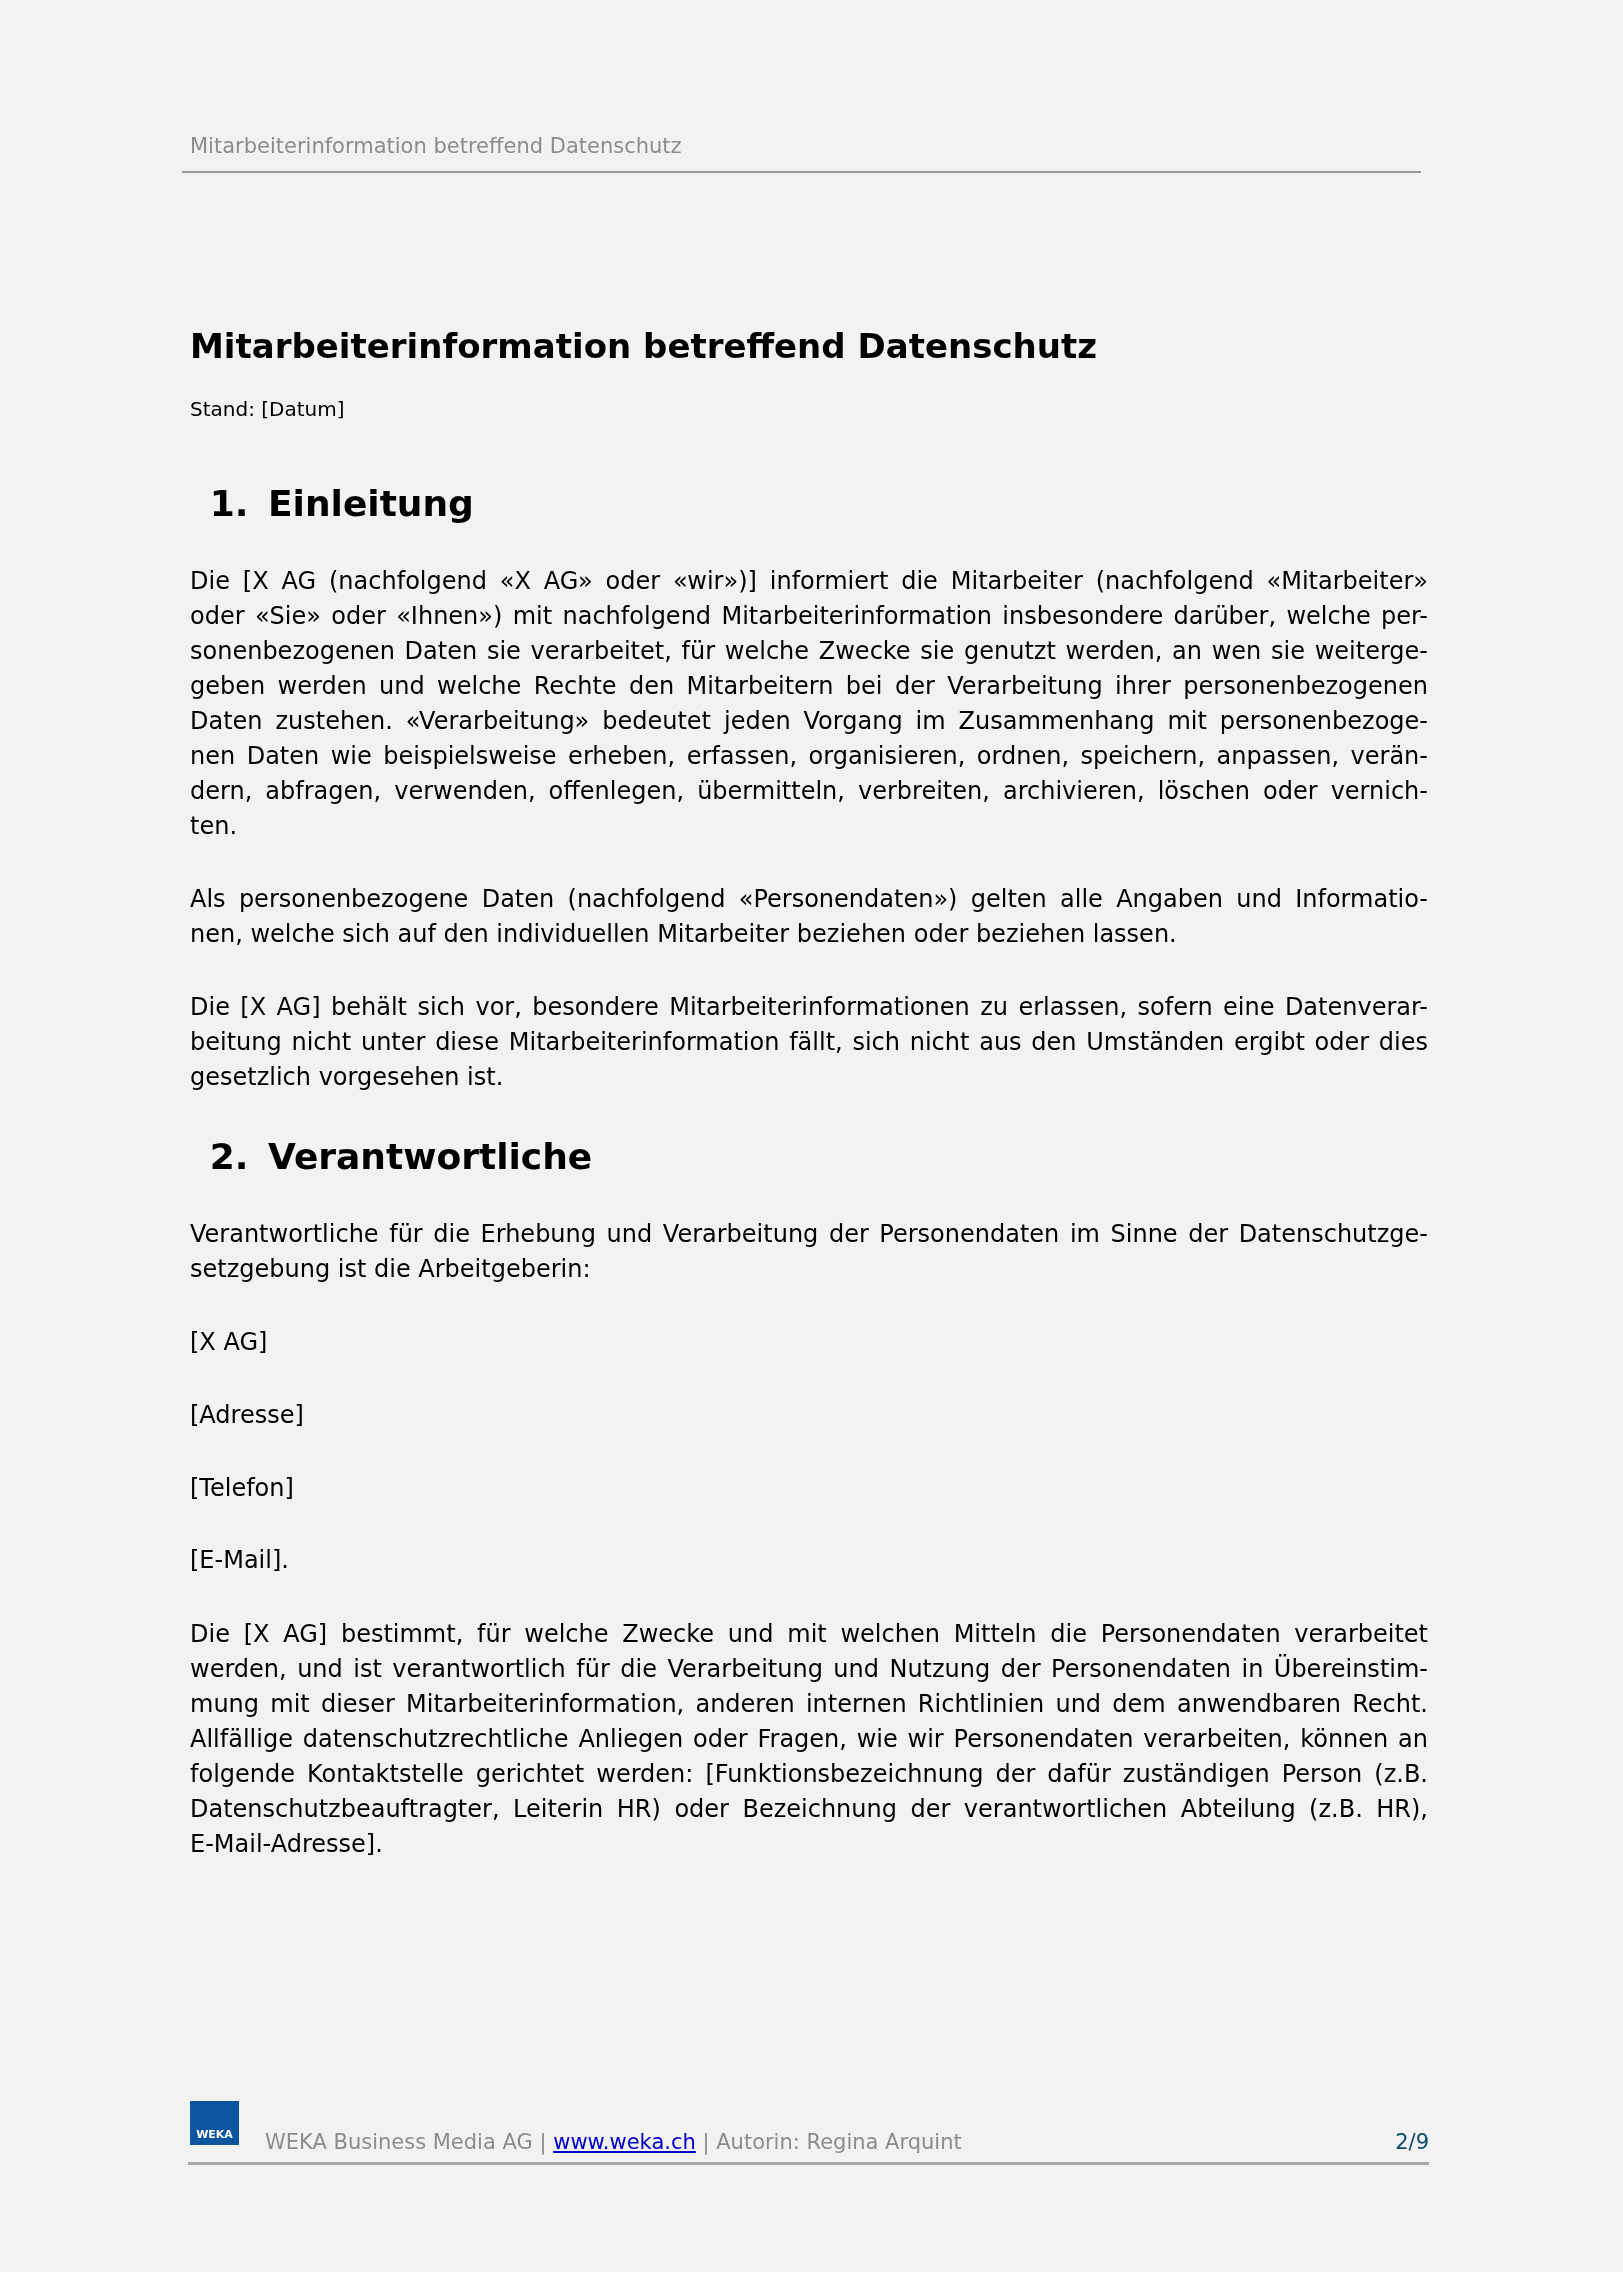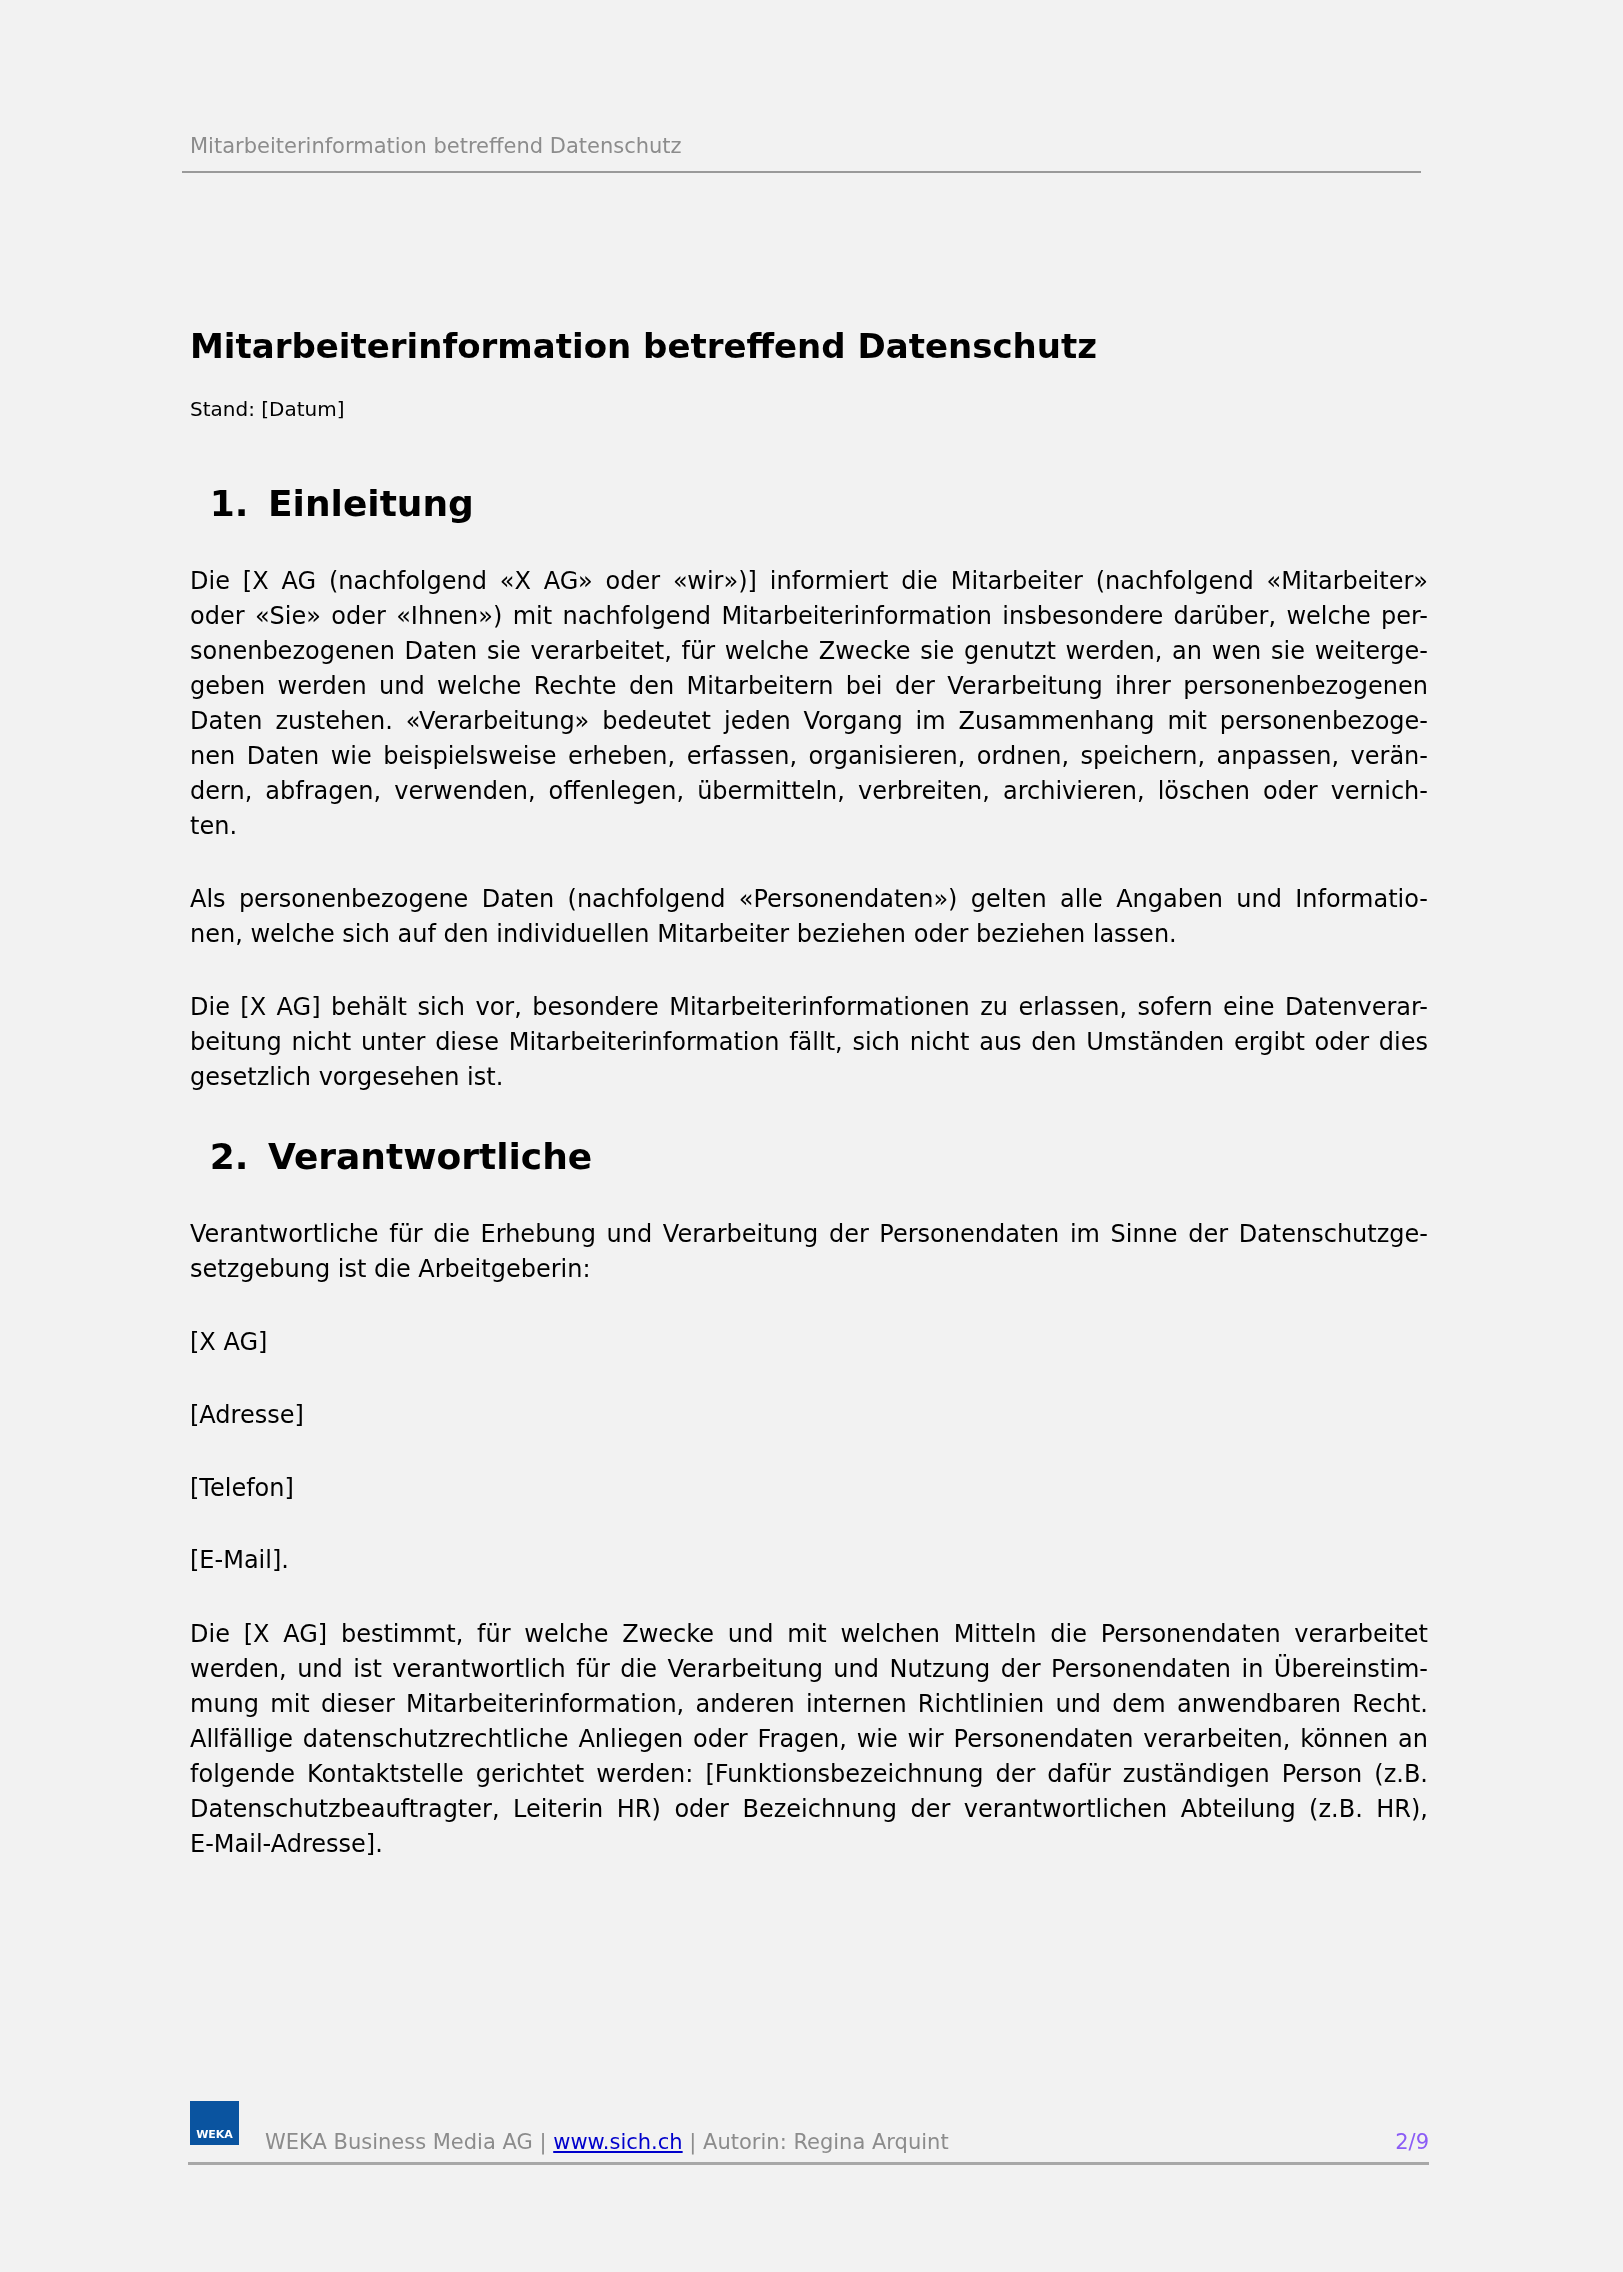--- a/index.html
+++ b/index.html
@@ -21,21 +21,21 @@
   .line.last { text-align-last:left; }
   #footer-logo {
     left:190px; top:2101px; width:49px; height:44px; background:#0a54a0;
   }
   #footer-logo .lt {
     position:absolute; left:2.6px; right:2.6px; bottom:3.9px; text-align:center;
     color:#fff; font-weight:bold; font-size:11px; letter-spacing:0px; font-family:"DejaVu Sans", sans-serif;
   }
   #footer-text { left:265px; top:2130px; font-size:21px; color:#8c8c8c; white-space:nowrap; }
   #footer-text a { color:#0000cc; text-decoration:underline; }
-  #footer-page { left:1364px; width:65px; text-align:right; top:2130px; font-size:21px; color:#8b5cf6; }
+  #footer-page { left:1364px; width:65px; text-align:right; top:2130px; font-size:21px; color:#0c4a6e; }
   #footer-rule { left:188px; top:2162px; width:1241px; height:2.6px; background:#a8a8a8; }
 </style>
 </head>
 <body>
 
 <div id="running-header" class="abs">Mitarbeiterinformation betreffend Datenschutz</div>
 <div id="header-rule" class="abs"></div>
 
 <div id="doc-title" class="abs">Mitarbeiterinformation betreffend Datenschutz</div>
 <div id="stand" class="abs">Stand: [Datum]</div>
@@ -95,17 +95,17 @@
   <span class="line">Allfällige datenschutzrechtliche Anliegen oder Fragen, wie wir Personendaten verarbeiten, können an</span>
   <span class="line">folgende Kontaktstelle gerichtet werden: [Funktionsbezeichnung der dafür zuständigen Person (z.B.</span>
   <span class="line">Datenschutzbeauftragter, Leiterin HR) oder Bezeichnung der verantwortlichen Abteilung (z.B. HR),</span>
   <span class="line last">E-Mail-Adresse].</span>
 </div>
 
 <div id="footer-logo" class="abs">
   <span class="lt">WEKA</span>
 </div>
 <div id="footer-text" class="abs">
-  <span>WEKA Business Media AG</span><span> | </span><a>www.sich.ch</a><span> | </span><span>Autorin: Regina Arquint</span>
+  <span>WEKA Business Media AG</span><span> | </span><a>www.weka.ch</a><span> | </span><span>Autorin: Regina Arquint</span>
 </div>
 <div id="footer-page" class="abs">2/9</div>
 <div id="footer-rule" class="abs"></div>
 
 
 </body></html>

